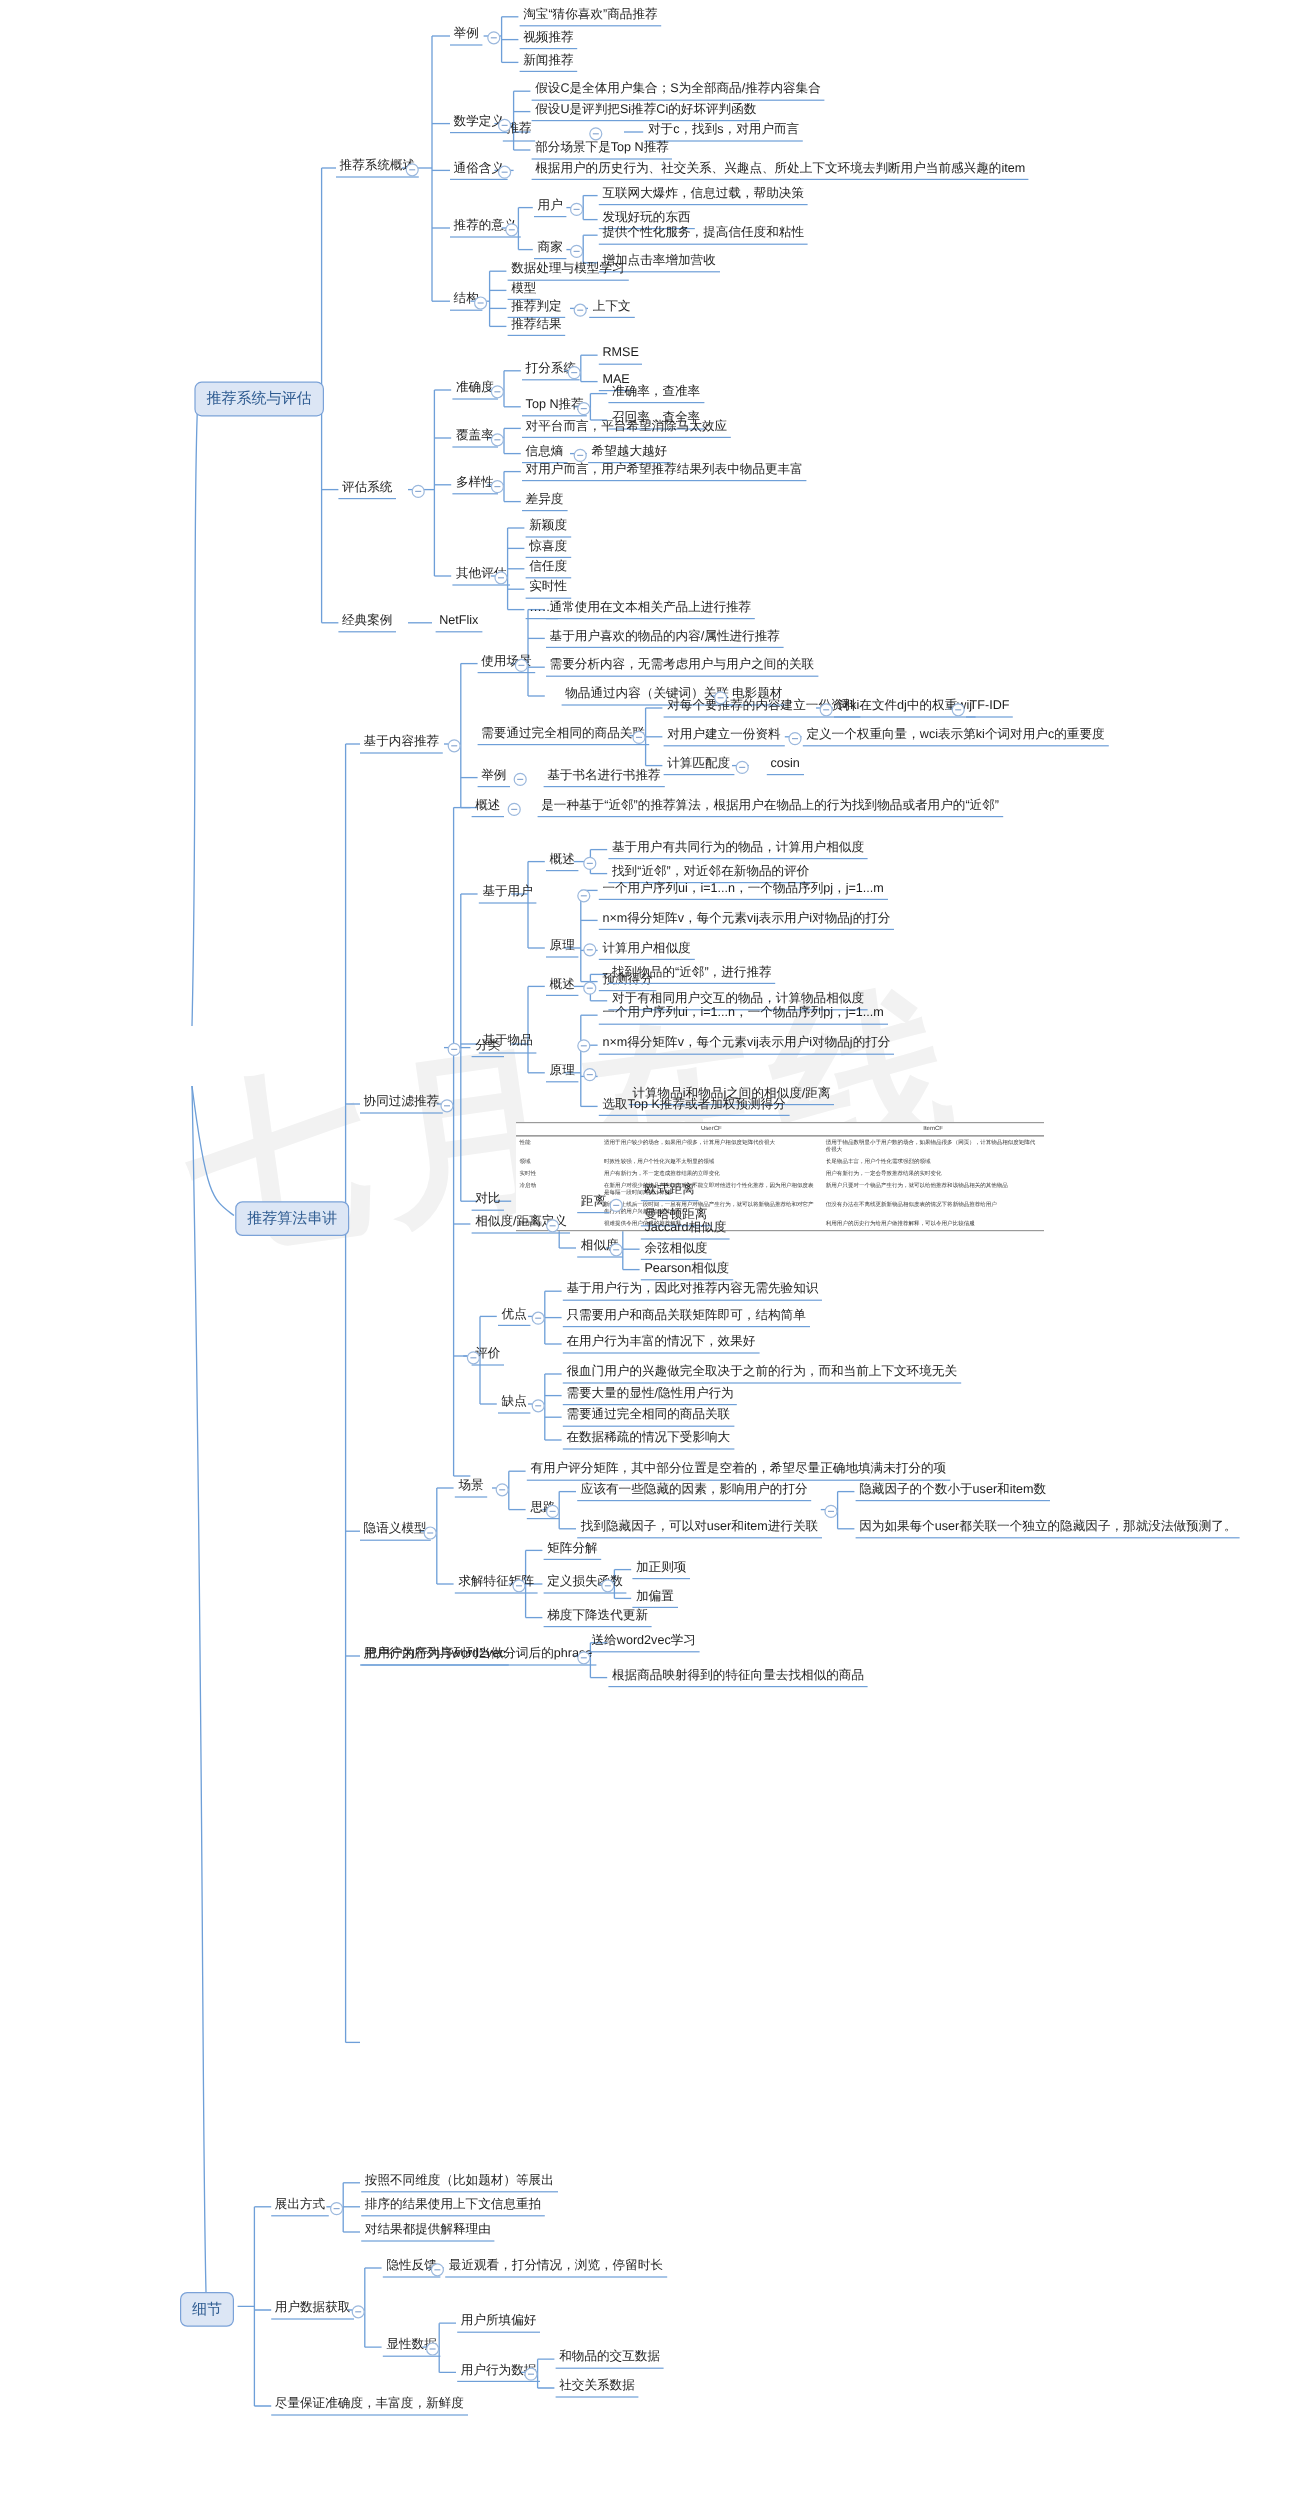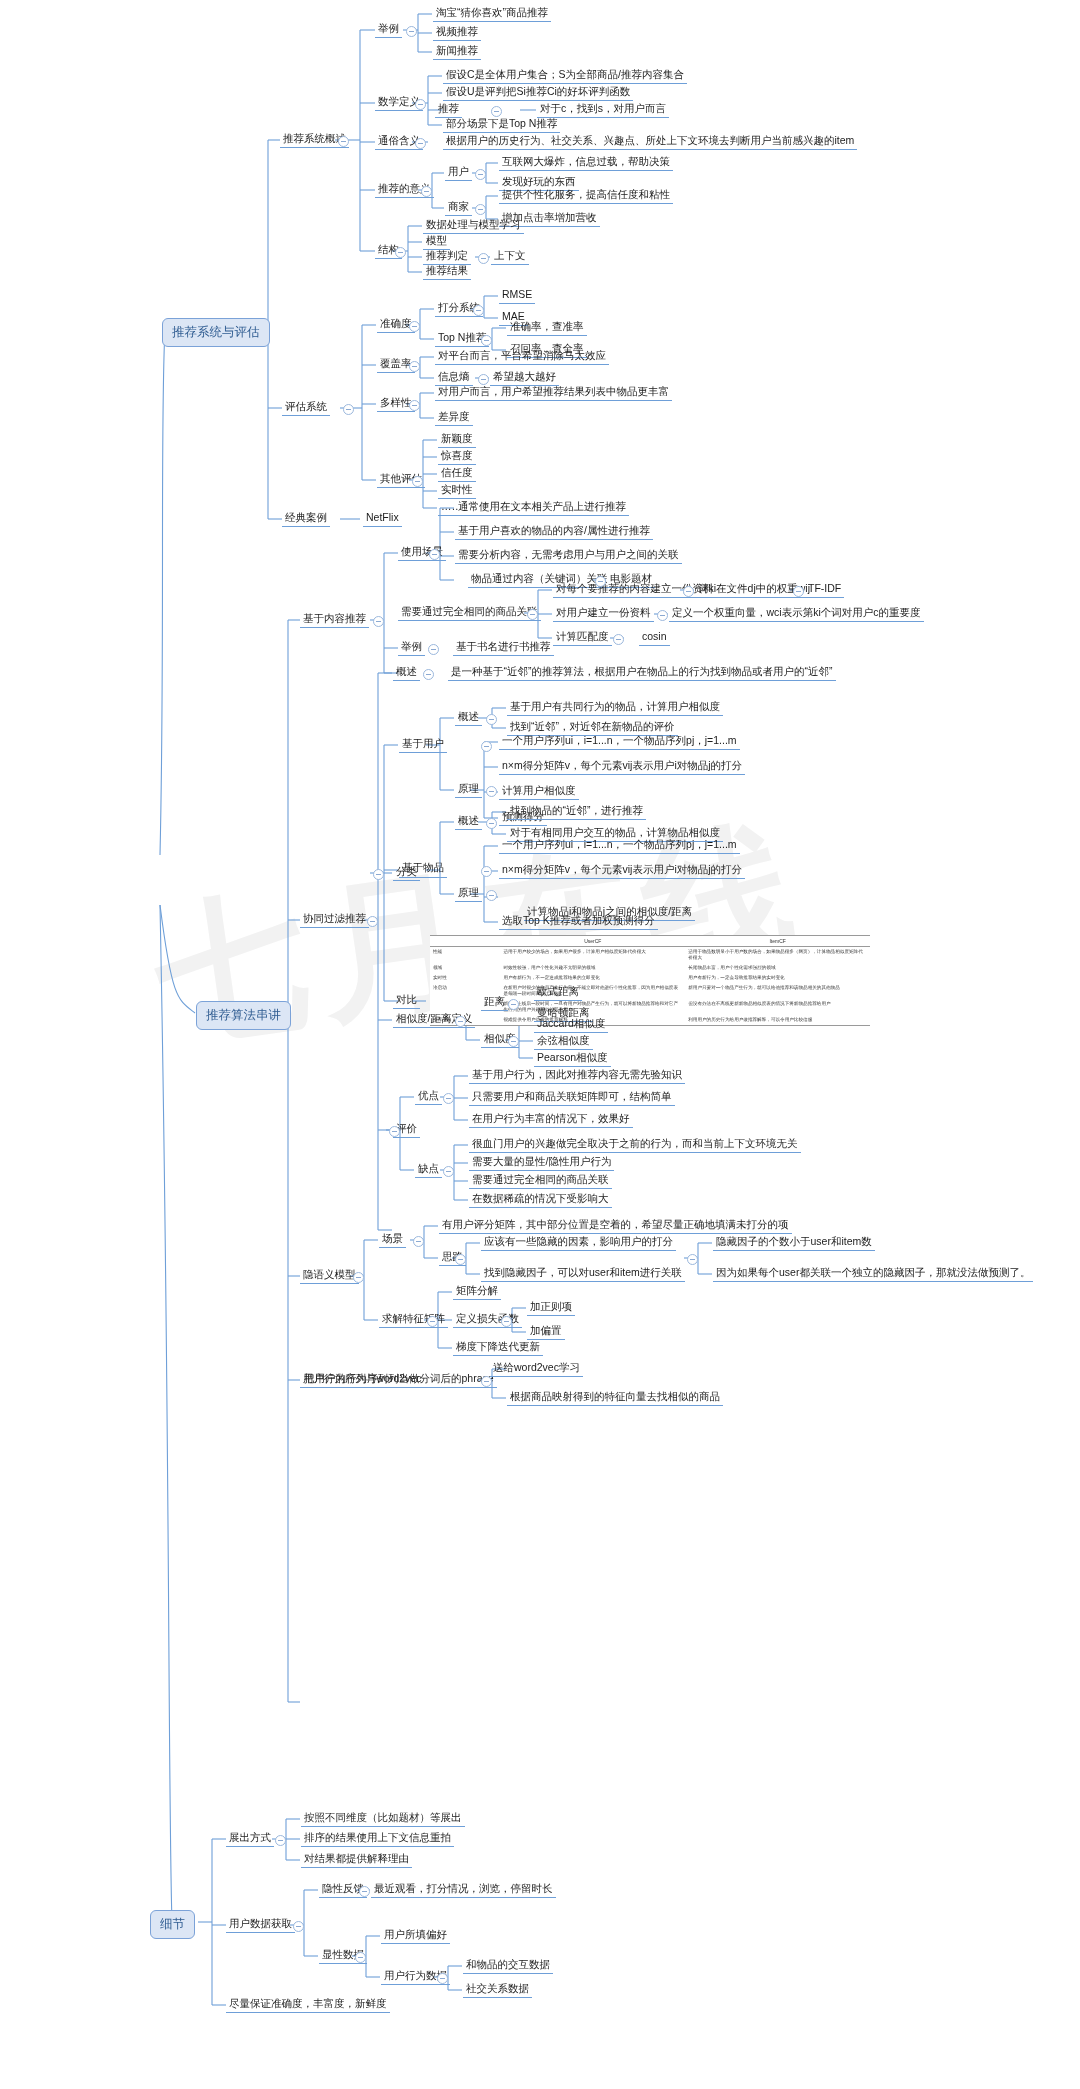--- a/index.html
+++ b/index.html
@@ -353,21 +353,21 @@
   <div class="node txt" style="left:375px;top:22px;">举例</div>
   <div class="tgl" style="left:406px;top:26px;"></div>
   <div class="node txt" style="left:433px;top:6px;">淘宝“猜你喜欢”商品推荐</div>
   <div class="node txt" style="left:433px;top:25px;">视频推荐</div>
   <div class="node txt" style="left:433px;top:44px;">新闻推荐</div>
 
   <div class="node txt" style="left:375px;top:95px;">数学定义</div>
   <div class="tgl" style="left:415px;top:99px;"></div>
   <div class="node txt" style="left:443px;top:68px;">假设C是全体用户集合；S为全部商品/推荐内容集合</div>
   <div class="node txt" style="left:443px;top:85px;">假设U是评判把Si推荐Ci的好坏评判函数</div>
-  <div class="node txt" style="left:435px;top:102px;">推荐</div>
+  <div class="node txt" style="left:419px;top:102px;font-family:Liberation Mono, monospace;">推荐</div>
   <div class="tgl" style="left:491px;top:106px;"></div>
   <div class="node txt" style="left:537px;top:102px;">对于c，找到s，对用户而言</div>
   <div class="node txt" style="left:443px;top:117px;">部分场景下是Top N推荐</div>
 
   <div class="node txt" style="left:375px;top:134px;">通俗含义</div>
   <div class="tgl" style="left:415px;top:138px;"></div>
   <div class="node txt" style="left:443px;top:134px;">根据用户的历史行为、社交关系、兴趣点、所处上下文环境去判断用户当前感兴趣的item</div>
 
   <div class="node txt" style="left:375px;top:182px;">推荐的意义</div>
   <div class="tgl" style="left:421px;top:186px;"></div>

